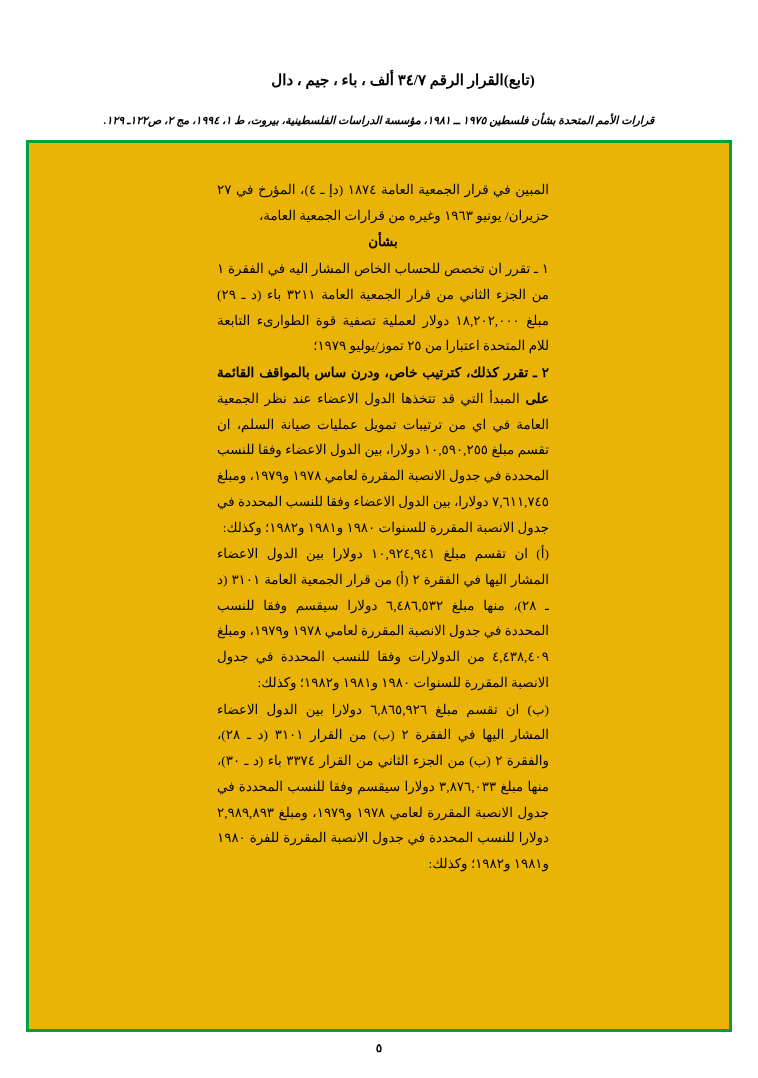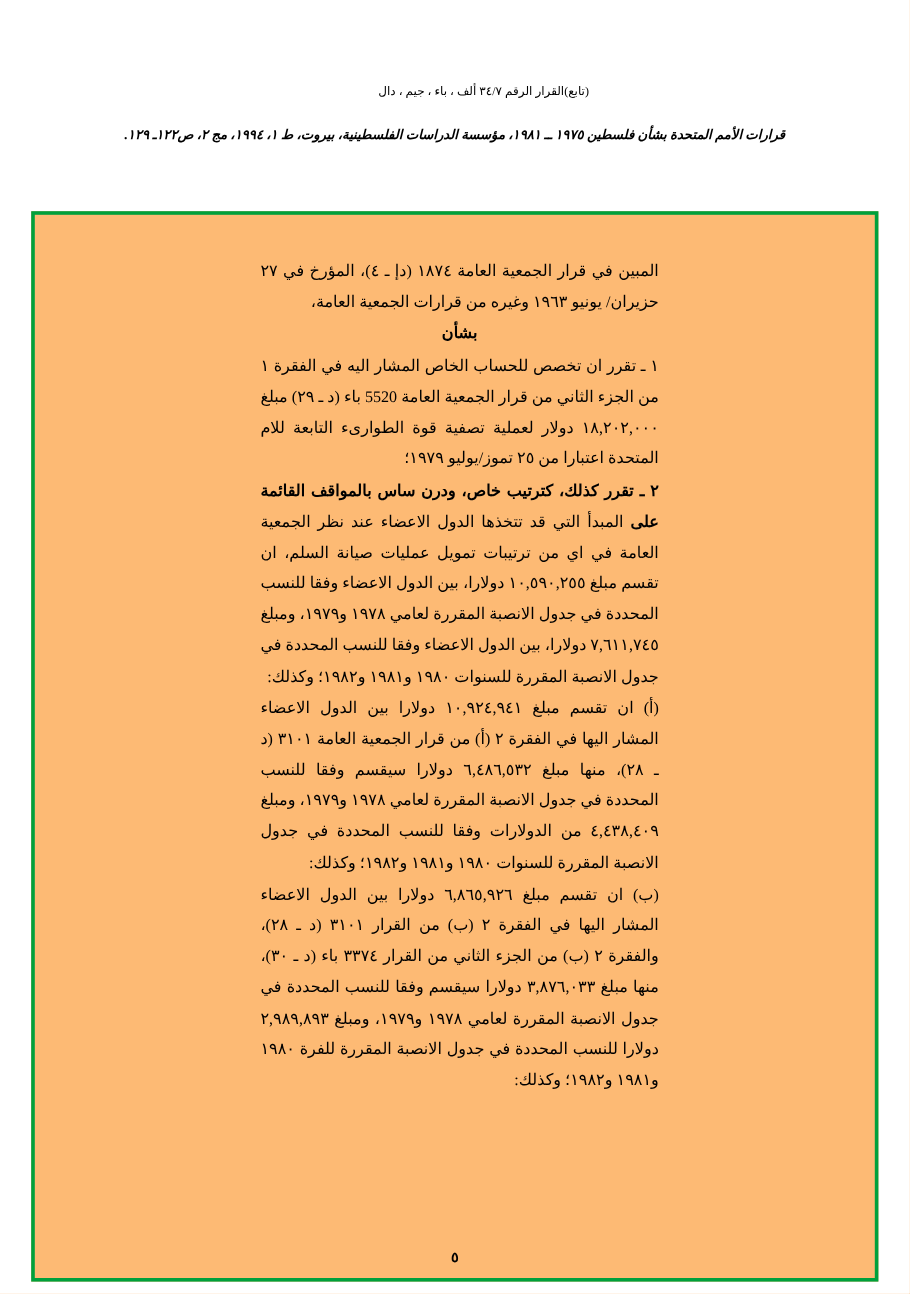--- a/index.html
+++ b/index.html
@@ -24,22 +24,22 @@
 
   
   .doc-header {
     position: absolute;
     top: 70px;
     left: 0;
     right: 0;
     text-align: center;
   }
   .doc-title {
-    font-weight: normal;
-    font-size: 10px;
+    font-weight: bold;
+    font-size: 15px;
     letter-spacing: 0;
     direction: rtl;
     line-height: 1.4;
     padding-left: 48px;
   }
   .doc-source {
     margin-top: 22px;
     font-size: 11px;
     font-weight: bold;
     direction: rtl;
@@ -49,22 +49,21 @@
 
   
   .frame {
     position: absolute;
     top: 140px;
     left: 26px;
     width: 706px;
     height: 892px;
     border: 3px solid #00a03c;
     box-sizing: border-box;
-    background: #fdba74;
-    margin-top: 36px;
+    background: #eab308;
   }
 
   .content {
     position: absolute;
     top: 34px;
     right: 180px;
     width: 332px;
     direction: rtl;
     text-align: justify;
     text-align-last: right;
@@ -112,21 +111,21 @@
     <div class="doc-source">قرارات الأمم المتحدة بشأن فلسطين ١٩٧٥ ــ ١٩٨١، مؤسسة الدراسات الفلسطينية، بيروت، ط ١، ١٩٩٤، مج ٢، ص١٢٢ـ ١٢٩.</div>
   </div>
 
   <div class="frame">
     <div class="content">
 
       <p class="indent">المبين في قرار الجمعية العامة ١٨٧٤ (دإ ـ ٤)، المؤرخ في ٢٧ حزيران/ يونيو ١٩٦٣ وغيره من قرارات الجمعية العامة،</p>
 
       <p class="center-head">بشأن</p>
 
-      <p class="indent">١ ـ تقرر ان تخصص للحساب الخاص المشار اليه في الفقرة ١ من الجزء الثاني من قرار الجمعية العامة 5520 باء (د ـ ٢٩) مبلغ ١٨,٢٠٢,٠٠٠ دولار لعملية تصفية قوة الطوارىء التابعة للام المتحدة اعتبارا من ٢٥ تموز/يوليو ١٩٧٩؛</p>
+      <p class="indent">١ ـ تقرر ان تخصص للحساب الخاص المشار اليه في الفقرة ١ من الجزء الثاني من قرار الجمعية العامة ٣٢١١ باء (د ـ ٢٩) مبلغ ١٨,٢٠٢,٠٠٠ دولار لعملية تصفية قوة الطوارىء التابعة للام المتحدة اعتبارا من ٢٥ تموز/يوليو ١٩٧٩؛</p>
 
       <p class="indent"><span class="bold-lead">٢ ـ تقرر كذلك، كترتيب خاص، ودرن ساس بالمواقف القائمة على</span> <span>المبدأ التي قد تتخذها الدول الاعضاء عند نظر الجمعية العامة في اي من ترتيبات تمويل عمليات صيانة السلم، ان تقسم مبلغ ١٠,٥٩٠,٢٥٥ دولارا، بين الدول الاعضاء وفقا للنسب المحددة في جدول الانصبة المقررة لعامي ١٩٧٨ و١٩٧٩، ومبلغ ٧,٦١١,٧٤٥ دولارا، بين الدول الاعضاء وفقا للنسب المحددة في جدول الانصبة المقررة للسنوات ١٩٨٠ و١٩٨١ و١٩٨٢؛ وكذلك:</span></p>
 
       <p class="indent">(أ) ان تقسم مبلغ ١٠,٩٢٤,٩٤١ دولارا بين الدول الاعضاء المشار اليها في الفقرة ٢ (أ) من قرار الجمعية العامة ٣١٠١ (د ـ ٢٨)، منها مبلغ ٦,٤٨٦,٥٣٢ دولارا سيقسم وفقا للنسب المحددة في جدول الانصبة المقررة لعامي ١٩٧٨ و١٩٧٩، ومبلغ ٤,٤٣٨,٤٠٩ من الدولارات وفقا للنسب المحددة في جدول الانصبة المقررة للسنوات ١٩٨٠ و١٩٨١ و١٩٨٢؛ وكذلك:</p>
 
       <p class="indent">(ب) ان تقسم مبلغ ٦,٨٦٥,٩٢٦ دولارا بين الدول الاعضاء المشار اليها في الفقرة ٢ (ب) من القرار ٣١٠١ (د ـ ٢٨)، والفقرة ٢ (ب) من الجزء الثاني من القرار ٣٣٧٤ باء (د ـ ٣٠)، منها مبلغ ٣,٨٧٦,٠٣٣ دولارا سيقسم وفقا للنسب المحددة في جدول الانصبة المقررة لعامي ١٩٧٨ و١٩٧٩، ومبلغ ٢,٩٨٩,٨٩٣ دولارا للنسب المحددة في جدول الانصبة المقررة للفرة ١٩٨٠ و١٩٨١ و١٩٨٢؛ وكذلك:</p>
 
 
     </div>
   </div>

